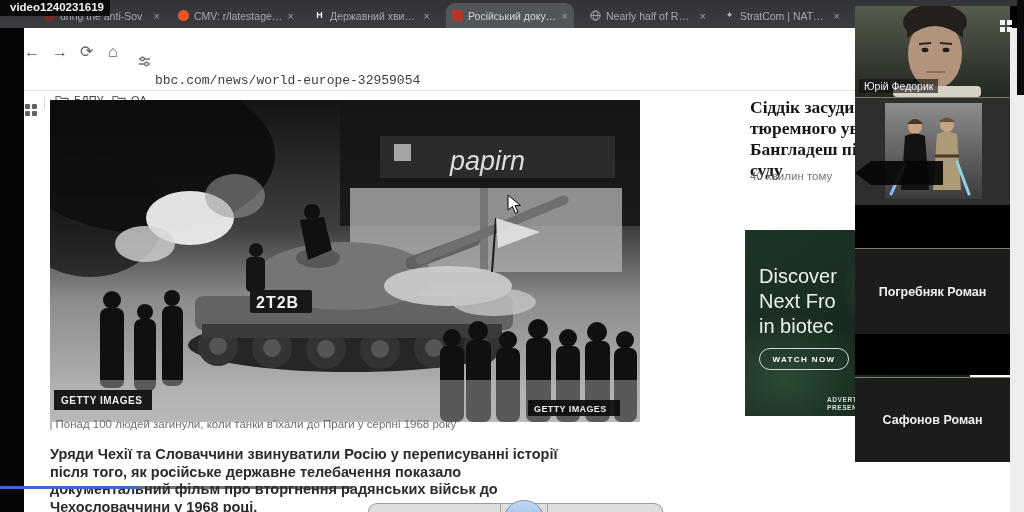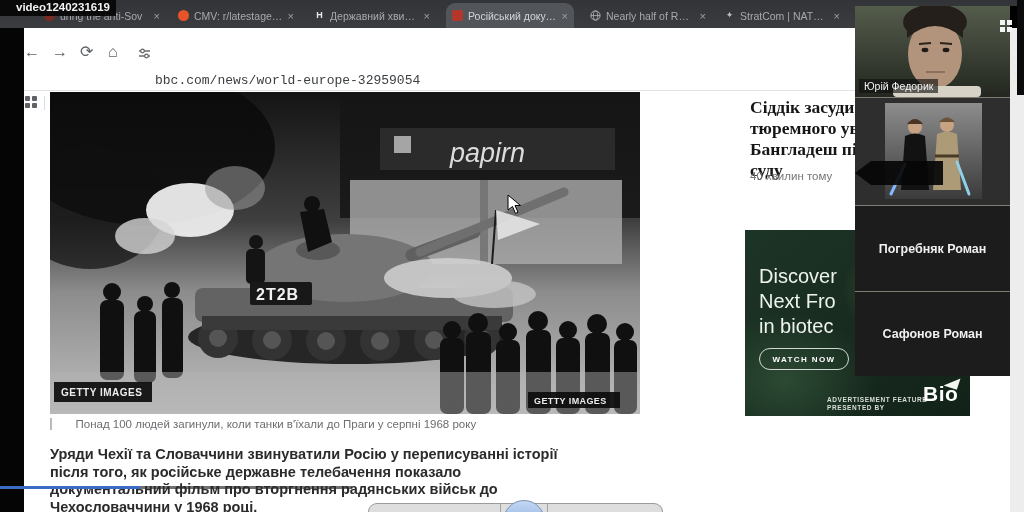--- a/index.html
+++ b/index.html
@@ -1,52 +1,52 @@
 <!DOCTYPE html>
 <html><head>
 <meta charset="utf-8">
 <style>
   html,body{margin:0;padding:0;background:#000;}
   #screen{position:relative;width:1024px;height:512px;overflow:hidden;
     font-family:"Liberation Sans",sans-serif;background:#ffffff;}
-  .abs{position:absolute;}
+  .abs{position:absolute;margin-top:8px;}
 
   
   .tabbar{position:absolute;left:0;top:0;width:1024px;height:28px;
     background:linear-gradient(#323438,#3a3c40);}
   .tab{position:absolute;top:3px;height:25px;width:128px;border-radius:9px 9px 0 0;
     display:flex;align-items:center;padding:0 6px;box-sizing:border-box;gap:5px;
     color:#a6a9ad;font-size:10.5px;}
   .tab .lbl{flex:1;white-space:nowrap;overflow:hidden;text-overflow:ellipsis;}
   .tab .x{color:#9aa0a6;font-size:11px;flex:0 0 auto;cursor:default;}
   .tab.active{background:#52555a;color:#d3d5d8;}
   .fav{width:11px;height:11px;flex:0 0 auto;border-radius:2px;display:flex;
     align-items:center;justify-content:center;font-size:9px;line-height:11px;}
   .fav.dot{border-radius:50%;background:#7a2c24;}
   .fav.reddit{border-radius:50%;background:#e8542a;}
   .fav.hbars{color:#e8e8e8;font-weight:bold;}
   .fav.red{background:#b5372c;}
   .fav.star{color:#b9bcc0;}
 
   .player-title{position:absolute;left:0;top:0;background:rgba(5,5,5,.92);
-    color:#f2f2f2;font-size:11.5px;font-weight:bold;padding:1px 6px 3px 16px;z-index:40;}
+    color:#f2f2f2;font-size:11.5px;font-weight:bold;padding:1px 6px 3px 10px;z-index:40;}
 
   
   .chrome{position:absolute;left:0;top:28px;width:1024px;height:62px;background:#fff;
     border-bottom:1px solid #e3e3e6;}
   .navbtn{position:absolute;color:#5f6368;font-size:16px;line-height:16px;}
   .url{position:absolute;left:155px;top:45px;font-size:13px;color:#3c4043;font-family:Liberation Mono, monospace;}
   .bm{position:absolute;top:66px;font-size:11px;color:#3c4043;display:flex;
     align-items:center;gap:5px;}
   .gridicon{display:grid;grid-template-columns:5px 5px;grid-gap:2px;}
   .gridicon span{width:5px;height:5px;background:#5f6368;border-radius:1px;}
   .vsep{position:absolute;left:44px;top:68px;width:1px;height:14px;background:#dadce0;}
 
   
-  .caption{position:absolute;left:50px;top:418px;display:flex;gap:24px;
+  .caption{position:absolute;left:50px;top:418px;display:flex;gap:4px;
     color:#6d6d72;font-size:11.5px;justify-content:flex-end;}
   .caption .bar{width:1.5px;background:#b9b9bd;}
   .lead{position:absolute;left:50px;top:446px;font-size:14.5px;font-weight:bold;
     color:#2b2b2b;line-height:17.5px;white-space:nowrap;}
   .sidehead{position:absolute;left:750px;top:97px;width:265px;
     font-family:"Liberation Serif",serif;font-weight:bold;font-size:17.5px;
     line-height:21px;color:#161616;white-space:nowrap;}
   .sidetime{position:absolute;left:750px;top:170px;font-size:11.5px;color:#767679;}
 
   
@@ -68,21 +68,21 @@
     border-left:14px solid transparent;border-bottom:12px solid #f2f6f2;
     transform:rotate(18deg);}
 
   
   .panel{position:absolute;left:855px;top:6px;width:174px;height:369px;background:#000000;}
   .tile{position:relative;width:155px;overflow:hidden;}
   .tile+.tile{border-top:1px solid #7d7d74;}
   .t-name{position:absolute;left:4px;bottom:4px;background:rgba(15,15,15,.62);
     color:#f2f2f2;font-size:10.5px;padding:1px 5px;}
   .t-center{display:flex;align-items:center;justify-content:center;
-    color:#f0f0f0;font-size:12.5px;font-weight:bold;background:#1c1c1c;}
+    color:#f0f0f0;font-size:12.5px;font-weight:bold;background:#1c1c1c;margin-top:43px;}
   .layouticon{position:absolute;left:1000px;top:20px;display:grid;z-index:30;
     grid-template-columns:5px 5px;grid-gap:2px;}
   .layouticon span{width:5px;height:5px;background:#f4f4f4;}
 
   .leftstrip{position:absolute;left:0;top:28px;width:24px;height:484px;background:#050505;z-index:25;}
   .rightstrip{position:absolute;left:1010px;top:28px;width:14px;height:484px;background:#ededed;z-index:24;}
   .rightsliver{position:absolute;left:1017px;top:0;width:7px;height:95px;background:#0a0a0a;z-index:26;}
 
   
   .seek-blue{position:absolute;left:0;top:486px;width:140px;height:3px;background:#3d6cc4;z-index:50;}

